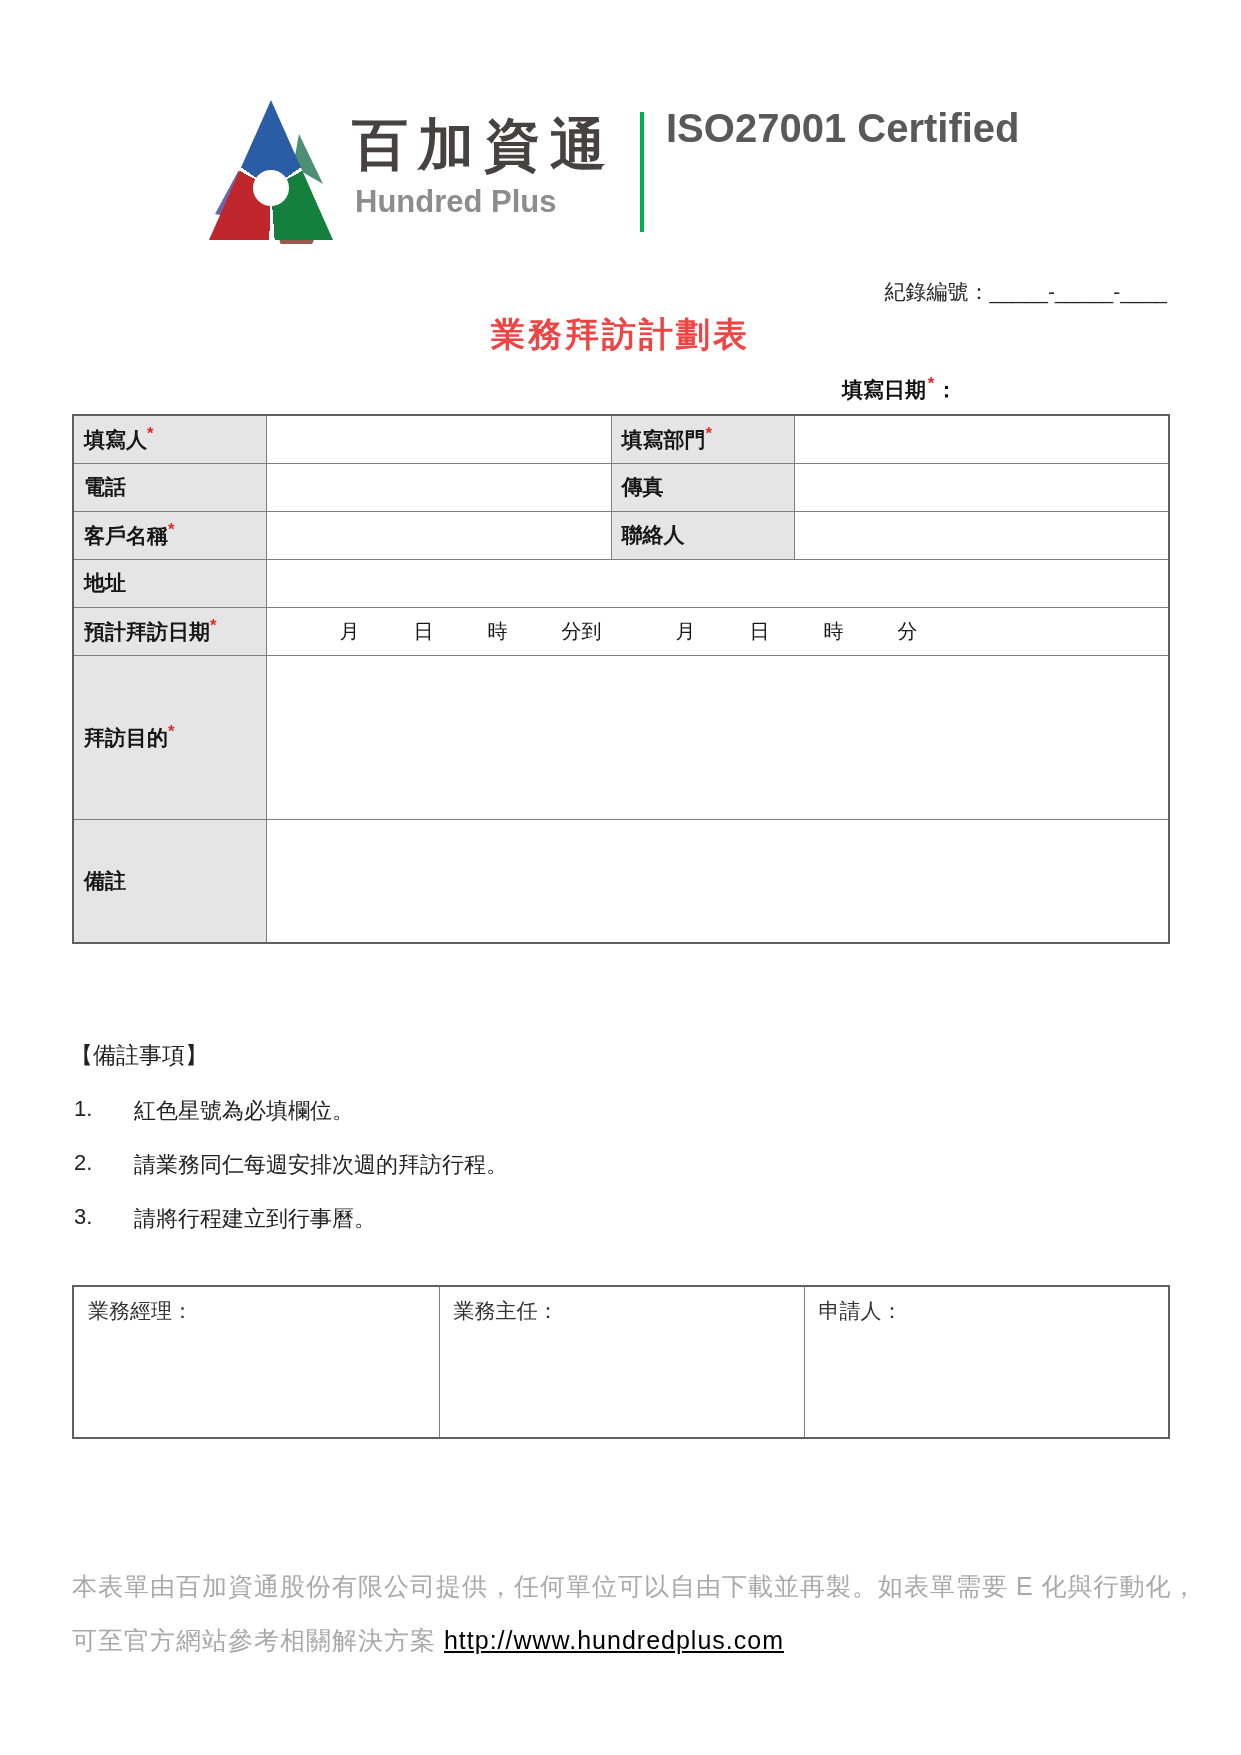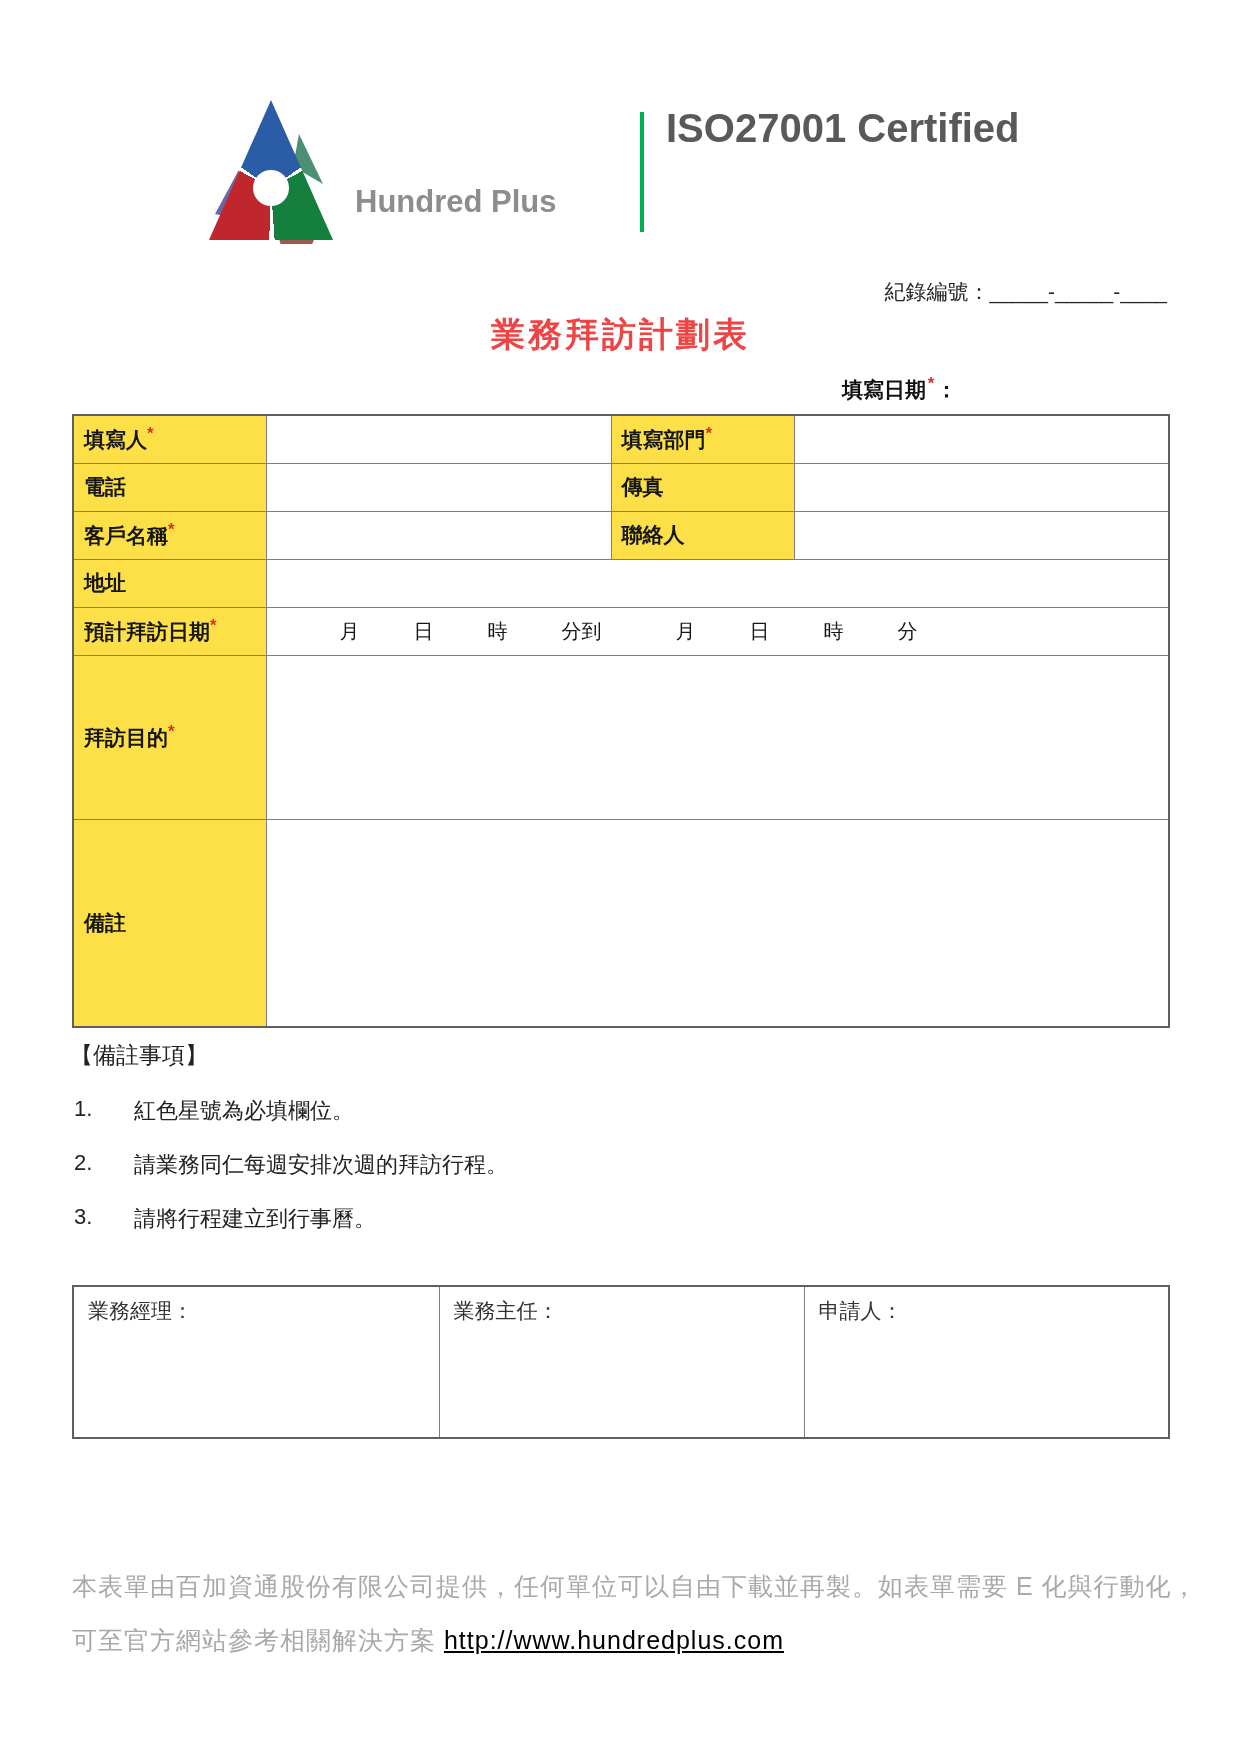--- a/index.html
+++ b/index.html
@@ -41,25 +41,25 @@
   .doc-title{position:absolute;left:0;right:0;top:312px;text-align:center;
     font-size:34px;font-weight:bold;letter-spacing:3px;color:#ef4444;}
   .fill-date{position:absolute;left:842px;top:375px;font-size:21px;font-weight:bold;
     color:#111111;white-space:nowrap;font-family:Liberation Mono, monospace;}
   .req{color:#e02a21;font-size:0.8em;vertical-align:super;font-weight:bold;}
 
   
   table.main{position:absolute;left:72px;top:414px;width:1096px;border-collapse:collapse;
     table-layout:fixed;border:2px solid #5f5f5f;}
   table.main td{border:1px solid #7f7f7f;font-size:21px;vertical-align:middle;}
-  td.lbl{background:#fde047;font-weight:600;padding:0 10px;color:#161616;}
+  td.lbl{background:#e5e5e5;font-weight:600;padding:0 10px;color:#161616;}
   td.val{background:#ffffff;}
   tr.r-sm{height:48px;}
   tr.r-lg1{height:164px;}
-  tr.r-lg2{height:208px;}
+  tr.r-lg2{height:124px;}
   .date-cell{display:flex;align-items:center;gap:54px;padding-left:72px;font-size:20px;color:#161616;}
   .tok-extra{margin-left:20px;}
 
   
   .notes-heading{position:absolute;left:70px;top:1040px;font-size:23px;color:#222222;}
   .note-item{position:absolute;left:74px;display:flex;font-size:22px;color:#222222;}
   .note-num{width:60px;flex:0 0 60px;}
   .ni-1{top:1096px;} .ni-2{top:1150px;} .ni-3{top:1204px;}
 
   
@@ -78,20 +78,21 @@
 <body>
 
 <div class="page">
 
   <div class="logo-mark">
     <div class="acc acc-teal"></div>
     <div class="acc acc-purple"></div>
     <div class="acc acc-darkred"></div>
     <div class="tri-main"></div>
   </div>
+  <div class="logo-zh">百加資通</div>
   <div class="logo-en">Hundred Plus</div>
   <div class="logo-divider"></div>
   <div class="tagline1">ISO27001 Certified</div>
 
   <div class="record-line"><span>紀錄編號：</span><span>_____-_____-____</span></div>
 
   <div class="doc-title">業務拜訪計劃表</div>
 
   <div class="fill-date"><span>填寫日期</span><span class="req">*</span><span>：</span></div>
 

